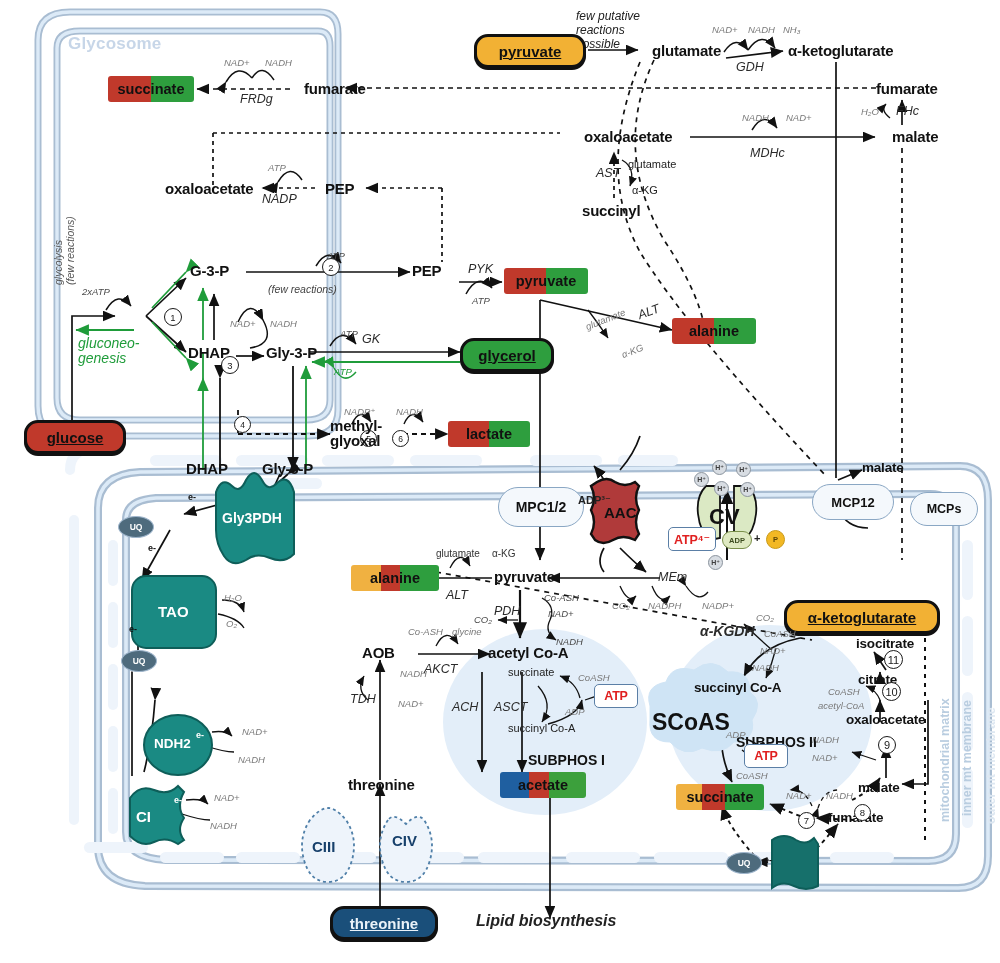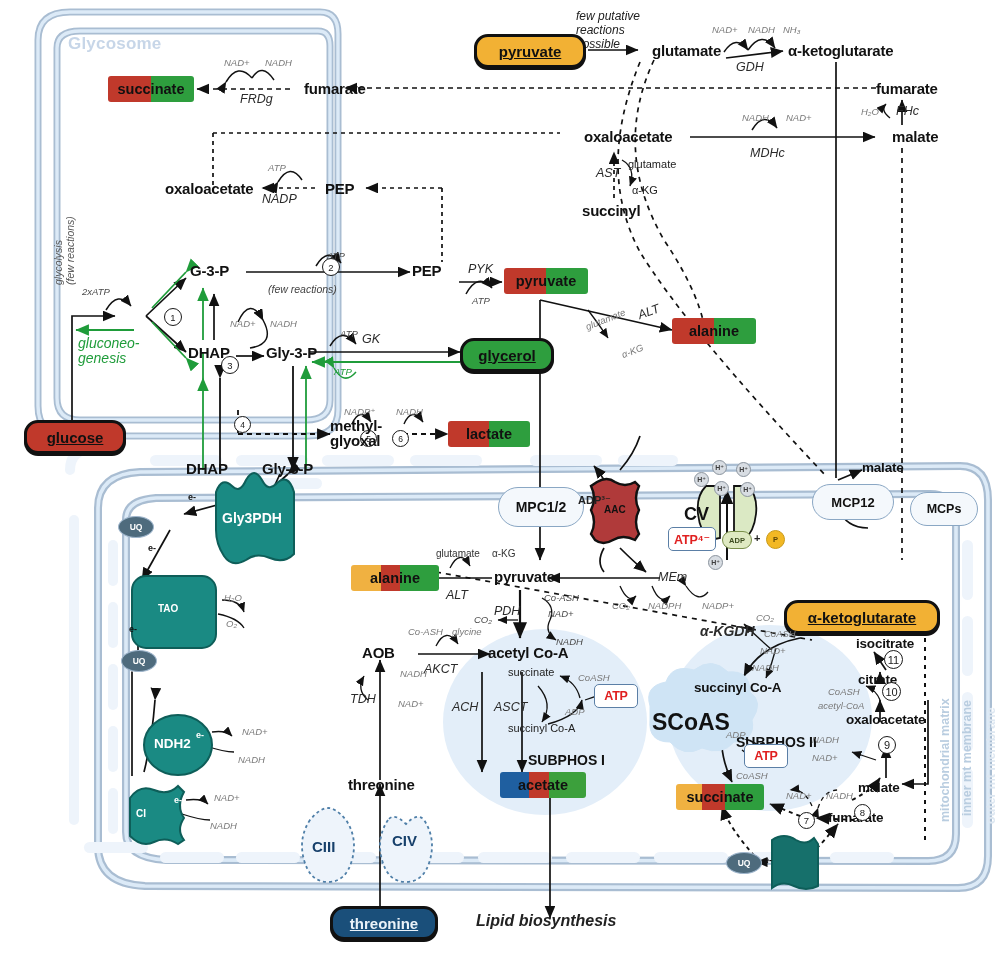--- a/index.html
+++ b/index.html
@@ -18,21 +18,21 @@
   .cof{font-size:9.5px;font-style:italic;color:#7a7a7a;white-space:nowrap;}
   .cof.dk{color:#4a4a4a;}
   .cof.nit{font-style:normal;}
   .note{font-size:12px;font-style:italic;color:#222;white-space:nowrap;line-height:1.15;}
   .organelle-label{font-size:17px;font-weight:bold;color:#c7d6e8;letter-spacing:0.2px;}
   .memlabel{font-size:12.5px;font-weight:bold;color:#b9cde0;white-space:nowrap;
             transform-origin:left top;}
   .memlabel.pale{color:#dde7f1;}
   .grn{color:#1f9c3a;}
   .subphos{font-size:14px;font-weight:bold;color:#111;white-space:nowrap;}
-  .cplxlbl{font-size:10px;font-weight:bold;color:#111;}
+  .cplxlbl{font-size:15px;font-weight:bold;color:#111;}
   .cplxlbl.w{color:#ffffff;}
   .ghost{font-size:15px;font-weight:bold;color:#17406b;}
 
   
   .chip{position:absolute;display:flex;align-items:center;justify-content:center;
         border-radius:3px;overflow:hidden;}
   .chip .seg{position:absolute;top:0;bottom:0;}
   .chip .lbl{position:relative;z-index:3;font-size:14.5px;font-weight:bold;color:#111;
              white-space:nowrap;}
 
@@ -493,21 +493,21 @@
 
 <div class="transporter" style="left:498px;top:487px;width:84px;height:38px;">MPC1/2</div>
 
 <svg class="layer">
   <path d="M597,482 q10,-6 18,0 q10,6 20,0 l4,4 q-6,12 0,24 q-6,12 0,24 l-4,6
            q-12,-6 -22,0 q-10,6 -18,0 l-4,-6 q6,-12 0,-24 q6,-12 0,-24 z" fill="#b03a3a" stroke="#111" stroke-width="2.4"></path>
   <path d="M706,486 q-10,10 -8,28 q2,18 12,26 l10,-2 l0,-52 z" fill="#dbe9c4" stroke="#111" stroke-width="1.8"></path>
   <path d="M748,486 q10,10 8,28 q-2,18 -12,26 l-10,-2 l0,-52 z" fill="#dbe9c4" stroke="#111" stroke-width="1.8"></path>
 </svg>
 <div class="abs cplxlbl" style="left:604px;top:504px;color:#111;">AAC</div>
-<div class="abs cplxlbl" style="left:684px;top:504px;font-size:18px;">CV</div>
+<div class="abs cplxlbl" style="left:709px;top:504px;font-size:22px;">CV</div>
 
 <div class="transporter" style="left:812px;top:484px;width:80px;height:34px;font-size:13px;">MCP12</div>
 <div class="transporter" style="left:910px;top:492px;width:66px;height:32px;font-size:12.5px;">MCPs</div>
 
 <div class="abs cof dk" style="left:578px;top:458px;font-style:normal;font-size:11px;font-weight:bold;color:#222;margin-top:36px;">ADP³⁻</div>
 <div class="abs met sm" style="left:862px;top:460px;">malate</div>
 
 <div class="atpbox" style="left:668px;top:527px;width:46px;height:22px;">ATP⁴⁻</div>
 <div class="adptok" style="left:722px;top:531px;width:28px;height:16px;">ADP</div>
 <div class="plus" style="left:754px;top:532px;">+</div>

